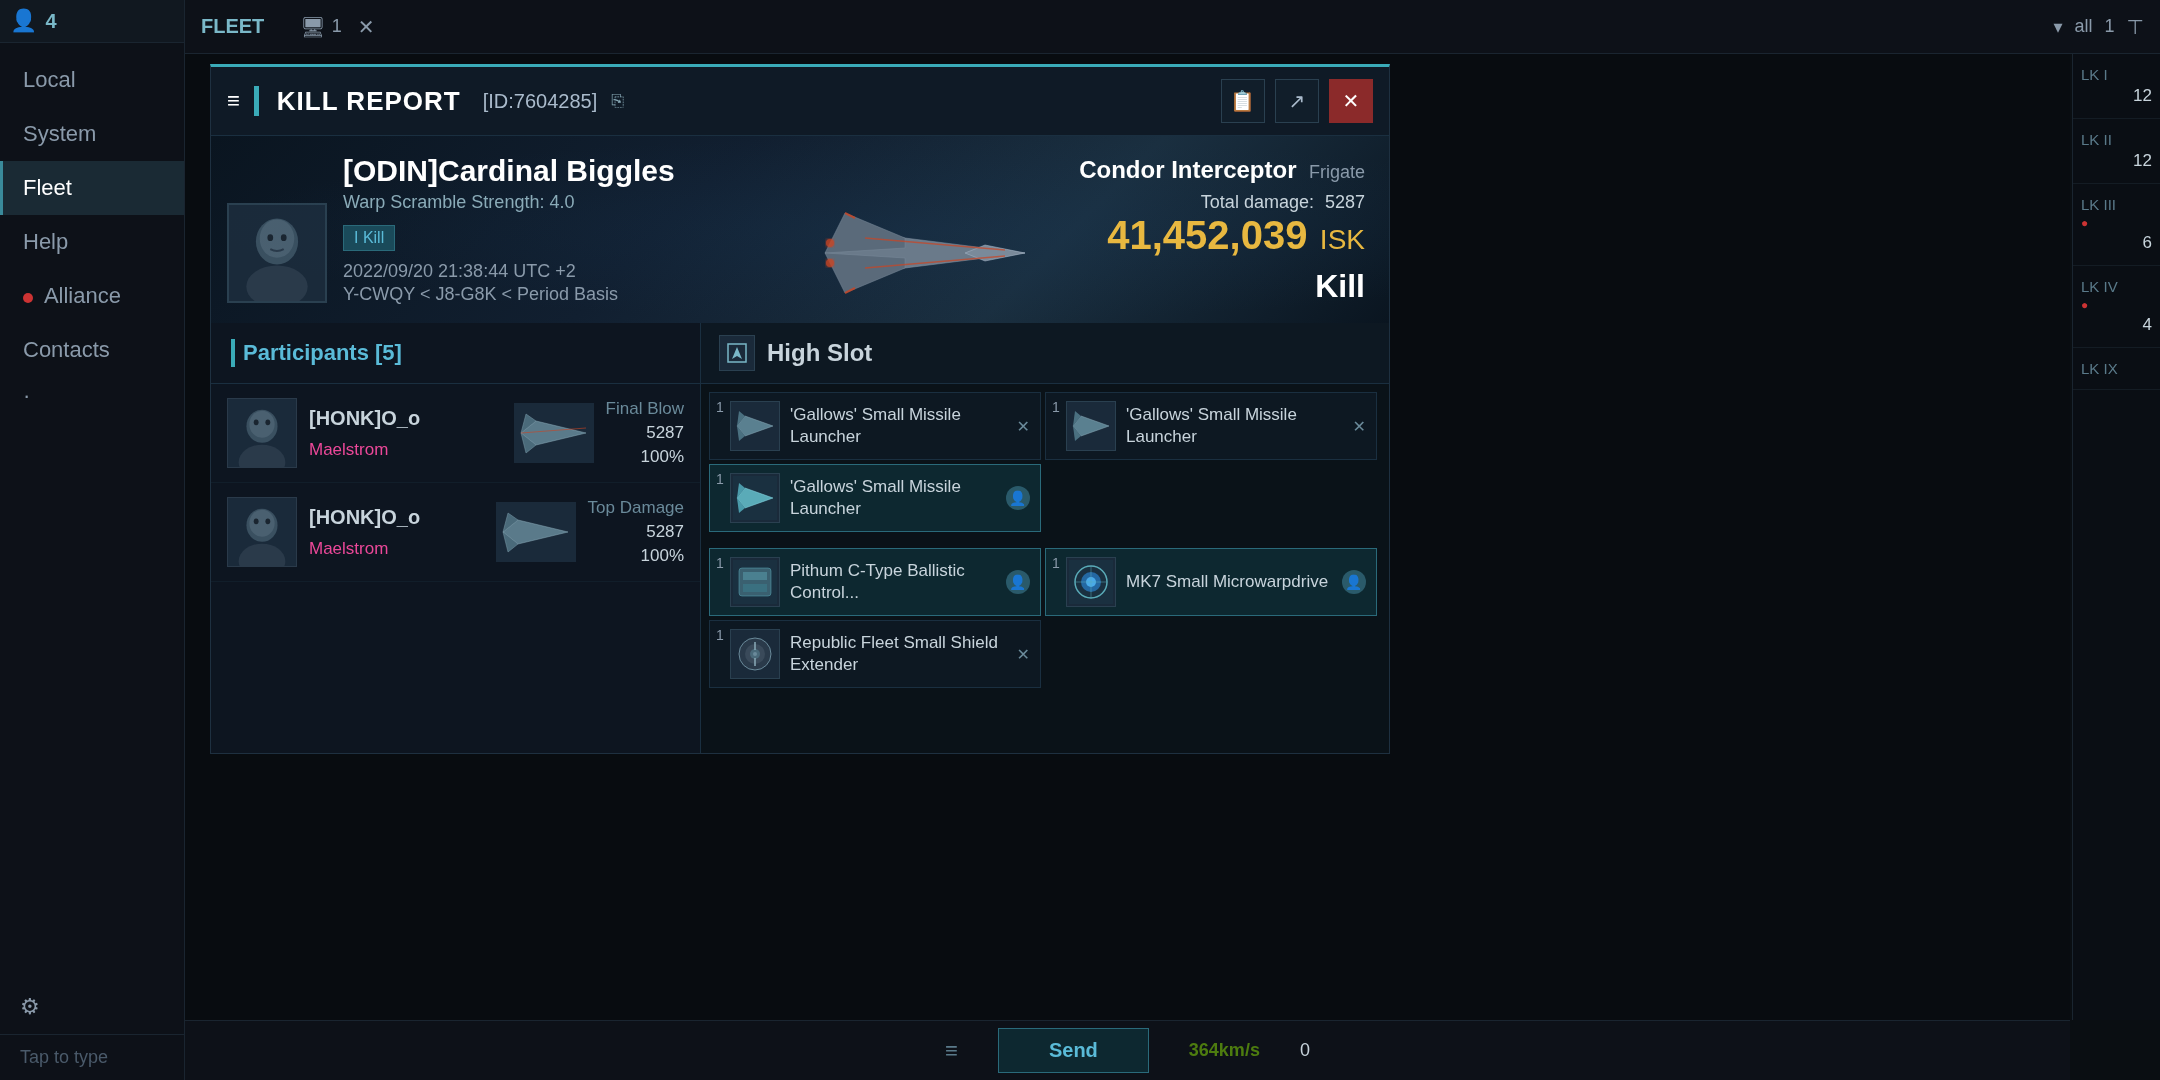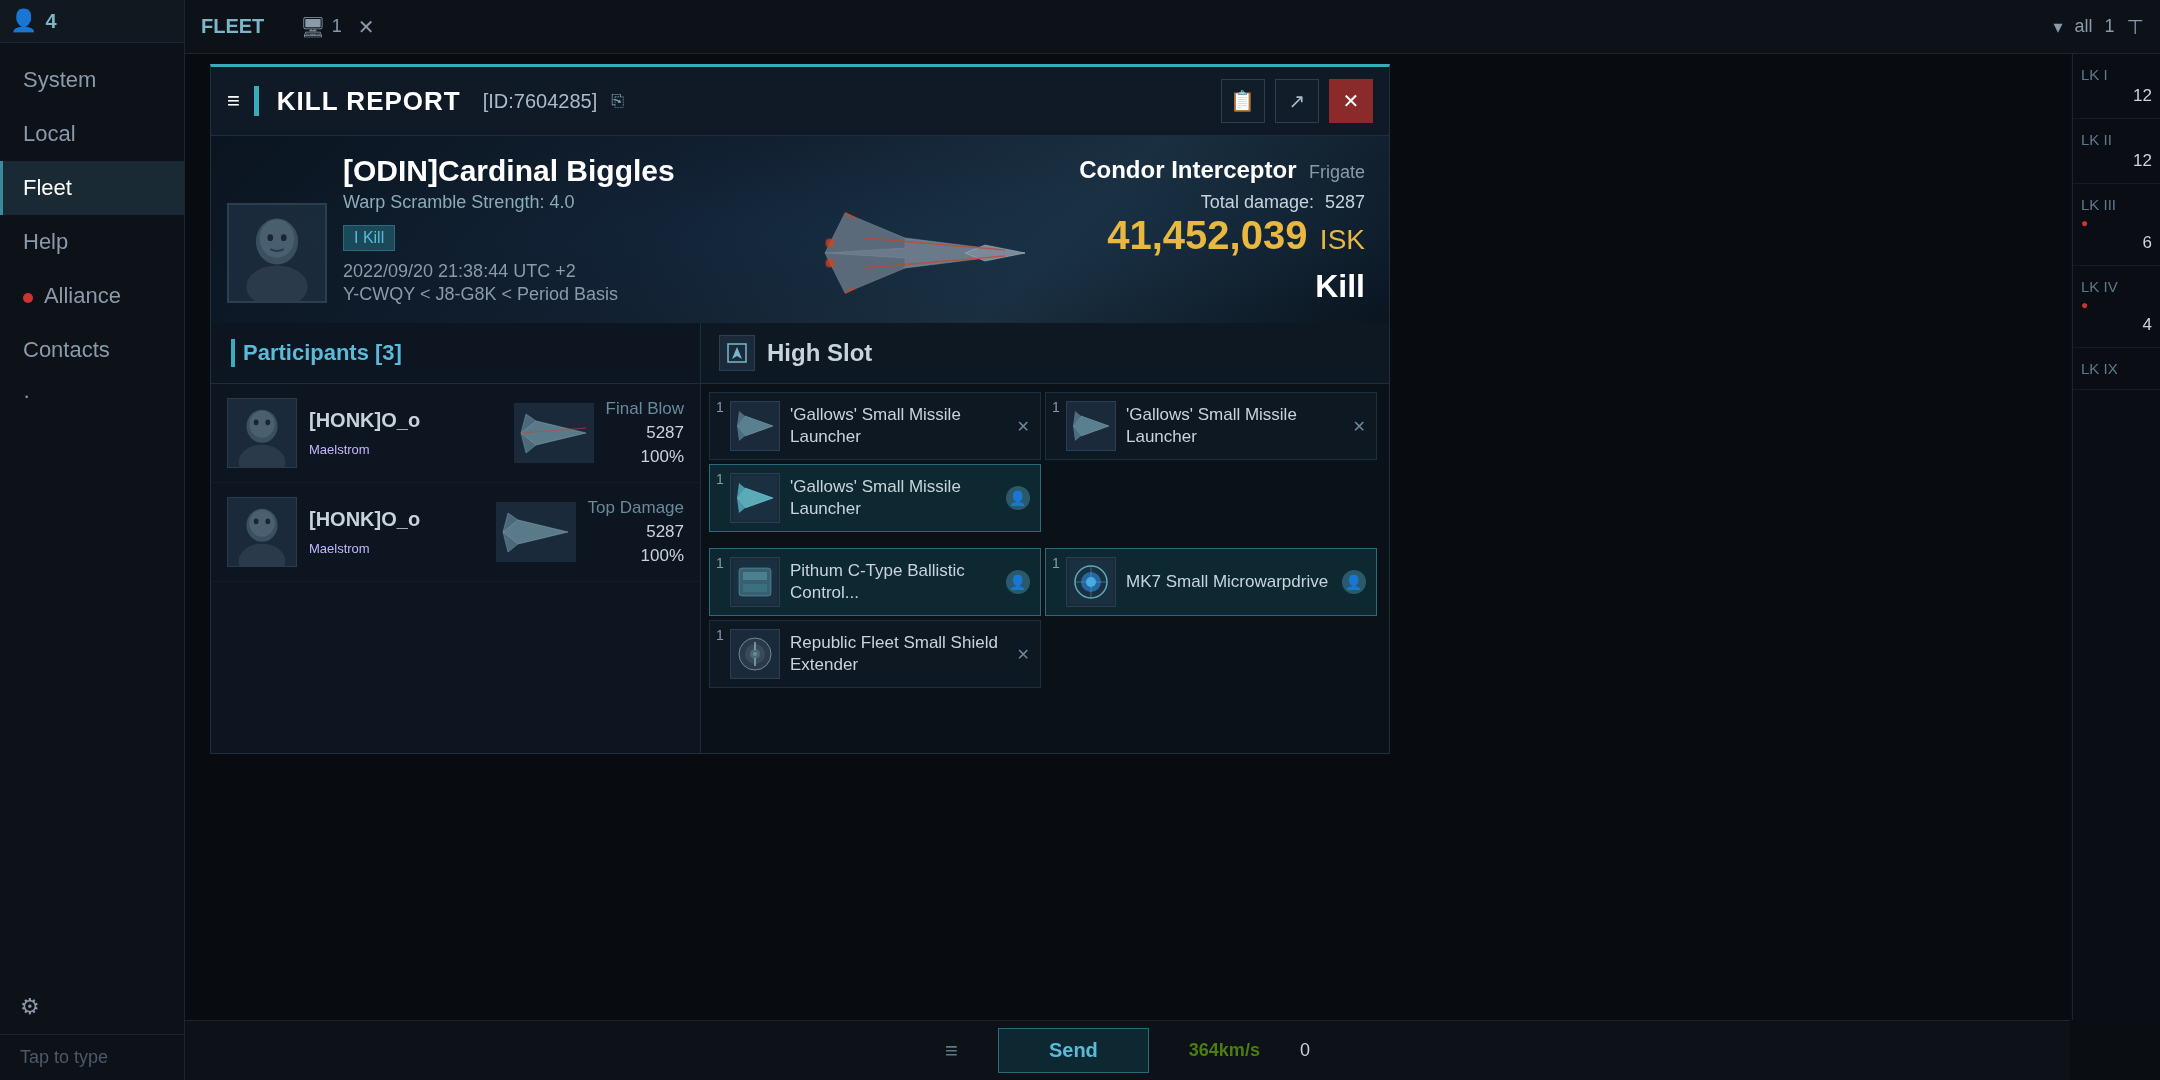--- a/index.html
+++ b/index.html
@@ -328,22 +328,22 @@
     }
     .participant-info {
       flex: 1;
     }
     .participant-name {
       font-size: 20px;
       color: #c8d4dc;
       font-weight: bold;
     }
     .participant-ship {
-      font-size: 13px;
-      color: #c4b5fd;
+      font-size: 17px;
+      color: #ec4899;
       margin-top: 10px;
     }
     .participant-weapon {
       width: 80px; height: 60px;
       background: #1a2a3a;
       display: flex; align-items: center; justify-content: center;
       flex-shrink: 0;
     }
     .participant-stats {
       display: flex;
@@ -513,24 +513,24 @@
 </head>
 <body>
 
 <div class="sidebar">
   <div class="sidebar-top">
     <span style="font-size:22px;color:#7ab8c8;">👤</span>
     <span style="font-size:20px;color:#7ab8c8;font-weight:bold;">4</span>
   </div>
   <nav class="sidebar-nav">
     <div class="sidebar-item">
-      <span>System</span>
+      <span>Local</span>
     </div>
     <div class="sidebar-item">
-      <span>Local</span>
+      <span>System</span>
     </div>
     <div class="sidebar-item fleet-active">
       <span>Fleet</span>
     </div>
     <div class="sidebar-item">
       <span>Help</span>
     </div>
     <div class="sidebar-item">
       <span class="sidebar-dot"></span>
       <span>Alliance</span>
@@ -648,21 +648,21 @@
         </div>
         <div class="kill-type-label">Kill</div>
       </div>
     </div>
 
     <div class="modal-content">
 
       <div class="participants-panel">
         <div class="participants-header">
           <div class="participants-accent"></div>
-          <span class="participants-title">Participants [3]</span>
+          <span class="participants-title">Participants [5]</span>
         </div>
 
         <div class="participant-row">
           <div class="participant-avatar">
             <svg width="70" height="70" viewBox="0 0 70 70">
               <rect width="70" height="70" fill="#1a2a3a"></rect>
               <ellipse cx="35" cy="28" rx="16" ry="17" fill="#3a5060"></ellipse>
               <ellipse cx="35" cy="65" rx="24" ry="18" fill="#2a3a4a"></ellipse>
               <ellipse cx="35" cy="26" rx="13" ry="14" fill="#4a6070"></ellipse>
               <ellipse cx="29" cy="24" rx="2.5" ry="3" fill="#1a2530"></ellipse>

